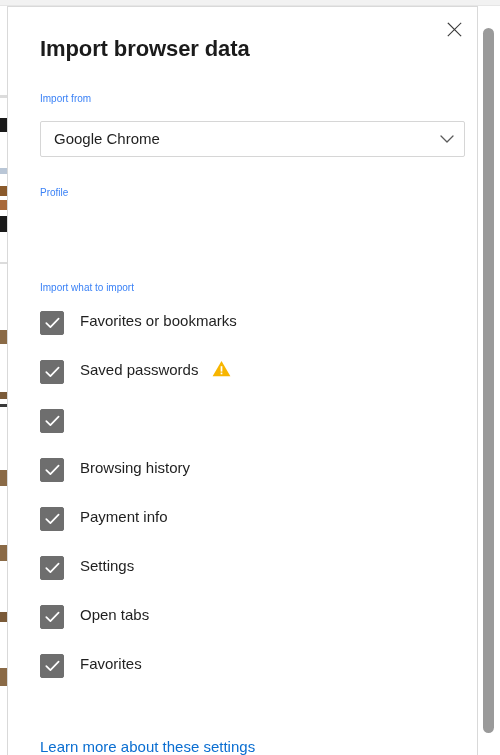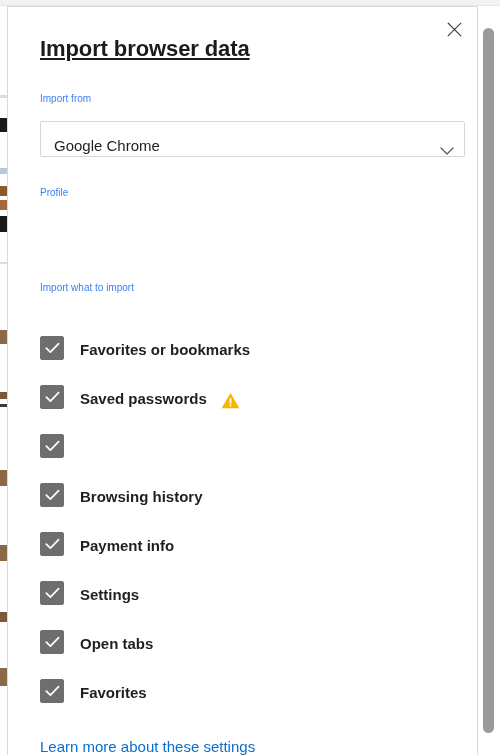--- a/index.html
+++ b/index.html
@@ -83,21 +83,20 @@
   .dialog-title {
     position: absolute;
     left: 32px;
     top: 27px;
     font-size: 22px;
     font-weight: 600;
     color: #1b1b1b;
     letter-spacing: -0.1px;
     line-height: 30px;
     white-space: nowrap;
-    text-decoration: underline;
   }
 
   
   .field-label {
     position: absolute;
     left: 32px;
     font-size: 10px;
     color: #3b82f6;
     line-height: 18px;
     white-space: nowrap;
@@ -112,21 +111,21 @@
     left: 32px;
     width: 425px;
     height: 36px;
     background: #ffffff;
     border: 1px solid #d6d6d6;
     border-radius: 2px;
     display: flex;
     align-items: center;
     cursor: pointer;
   }
-  .combo-import { top: 114px; align-items: flex-end; }
+  .combo-import { top: 114px; }
   .combo-profile { top: 208px; }
 
   .combo-value {
     flex: 1 1 auto;
     padding-left: 13px;
     font-size: 15px;
     color: #1f1f1f;
     line-height: 20px;
     overflow: hidden;
     white-space: nowrap;
@@ -146,24 +145,23 @@
   .check-list {
     position: absolute;
     left: 0;
     top: 304px;
     width: 100%;
   }
   .check-row {
     position: relative;
     height: 49px;
     display: flex;
-    align-items: flex-end;
+    align-items: flex-start;
     padding-left: 32px;
     cursor: pointer;
-    font-weight: bold;
   }
   .checkbox {
     flex: 0 0 auto;
     width: 24px;
     height: 24px;
     background: #6e6e6e;
     border: 1px solid #6e6e6e;
     border-radius: 2px;
     display: flex;
     align-items: center;

